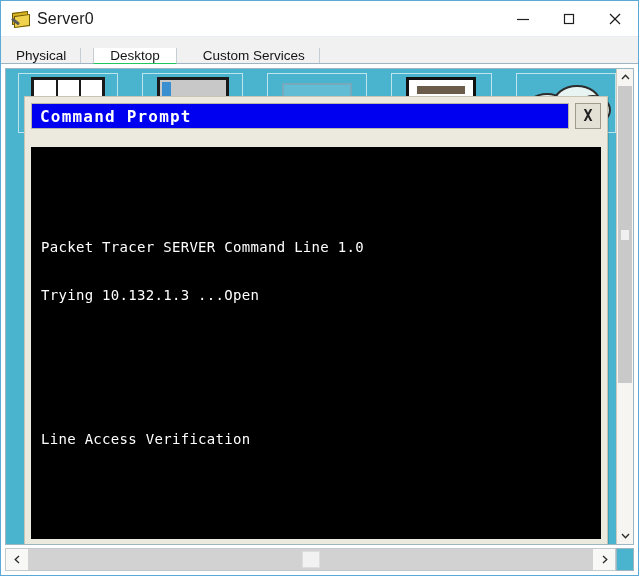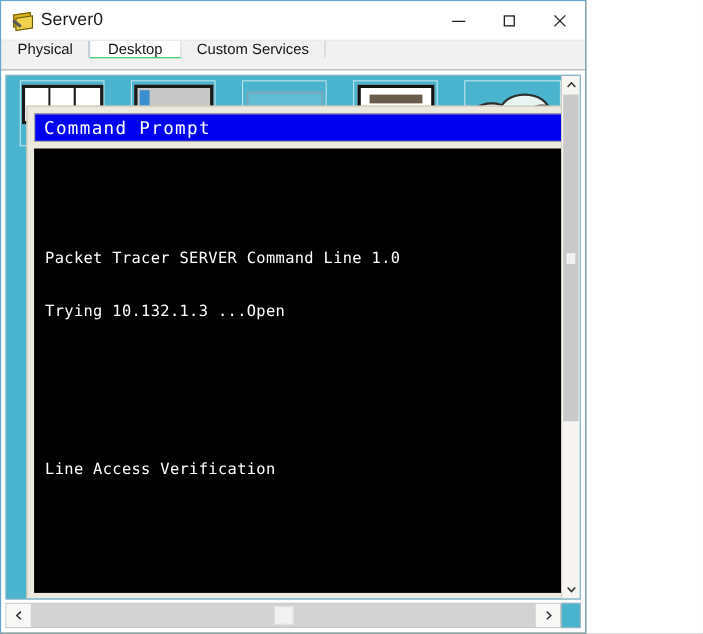--- a/index.html
+++ b/index.html
@@ -11,25 +11,25 @@
     width: 639px;
     height: 576px;
     overflow: hidden;
     font-family: "Liberation Sans", sans-serif;
   }
 
   
   .os-window {
     position: absolute;
     left: 0; top: 0;
-    width: 533px;
+    width: 639px;
     height: 576px;
     box-sizing: border-box;
     border: 1px solid #5aa9d6;
-    background: #a16207;
+    background: #4c1d95;
     display: flex;
     flex-direction: column;
   }
 
   
   .titlebar {
     height: 35px;
     flex: 0 0 35px;
     background: #ffffff;
     display: flex;
@@ -92,23 +92,24 @@
   }
   .win-btn svg { display: block; }
 
   
   .tabstrip {
     flex: 0 0 27px;
     height: 27px;
     background: #f1f1f1;
     border-bottom: 1px solid #9fb3c0;
     display: flex;
-    align-items: flex-start;
+    align-items: flex-end;
     padding-left: 1px;
     box-sizing: border-box;
+    gap: 12px;
   }
   .tab {
     display: flex;
     align-items: center;
     justify-content: center;
     padding: 0 14px;
     font-size: 13.5px;
     color: #141414;
     border-right: 1px solid #c6ced3;
     background: #f1f1f1;
@@ -249,21 +250,22 @@
     padding: 6px;
     box-shadow: 1px 1px 0 rgba(0,0,0,0.10);
     display: flex;
     flex-direction: column;
   }
   .cmd-titlebar {
     height: 26px;
     flex: 0 0 26px;
     display: flex;
     align-items: stretch;
-    margin-bottom: 6px;
+    margin-bottom: 18px;
+    font-weight: bold;
   }
   .cmd-title {
     flex: 1 1 auto;
     background: #0000f0;
     color: #ffffff;
     font-family: "DejaVu Sans Mono", monospace;
     font-size: 16px;
     line-height: 26px;
     padding-left: 8px;
     letter-spacing: 1.2px;

